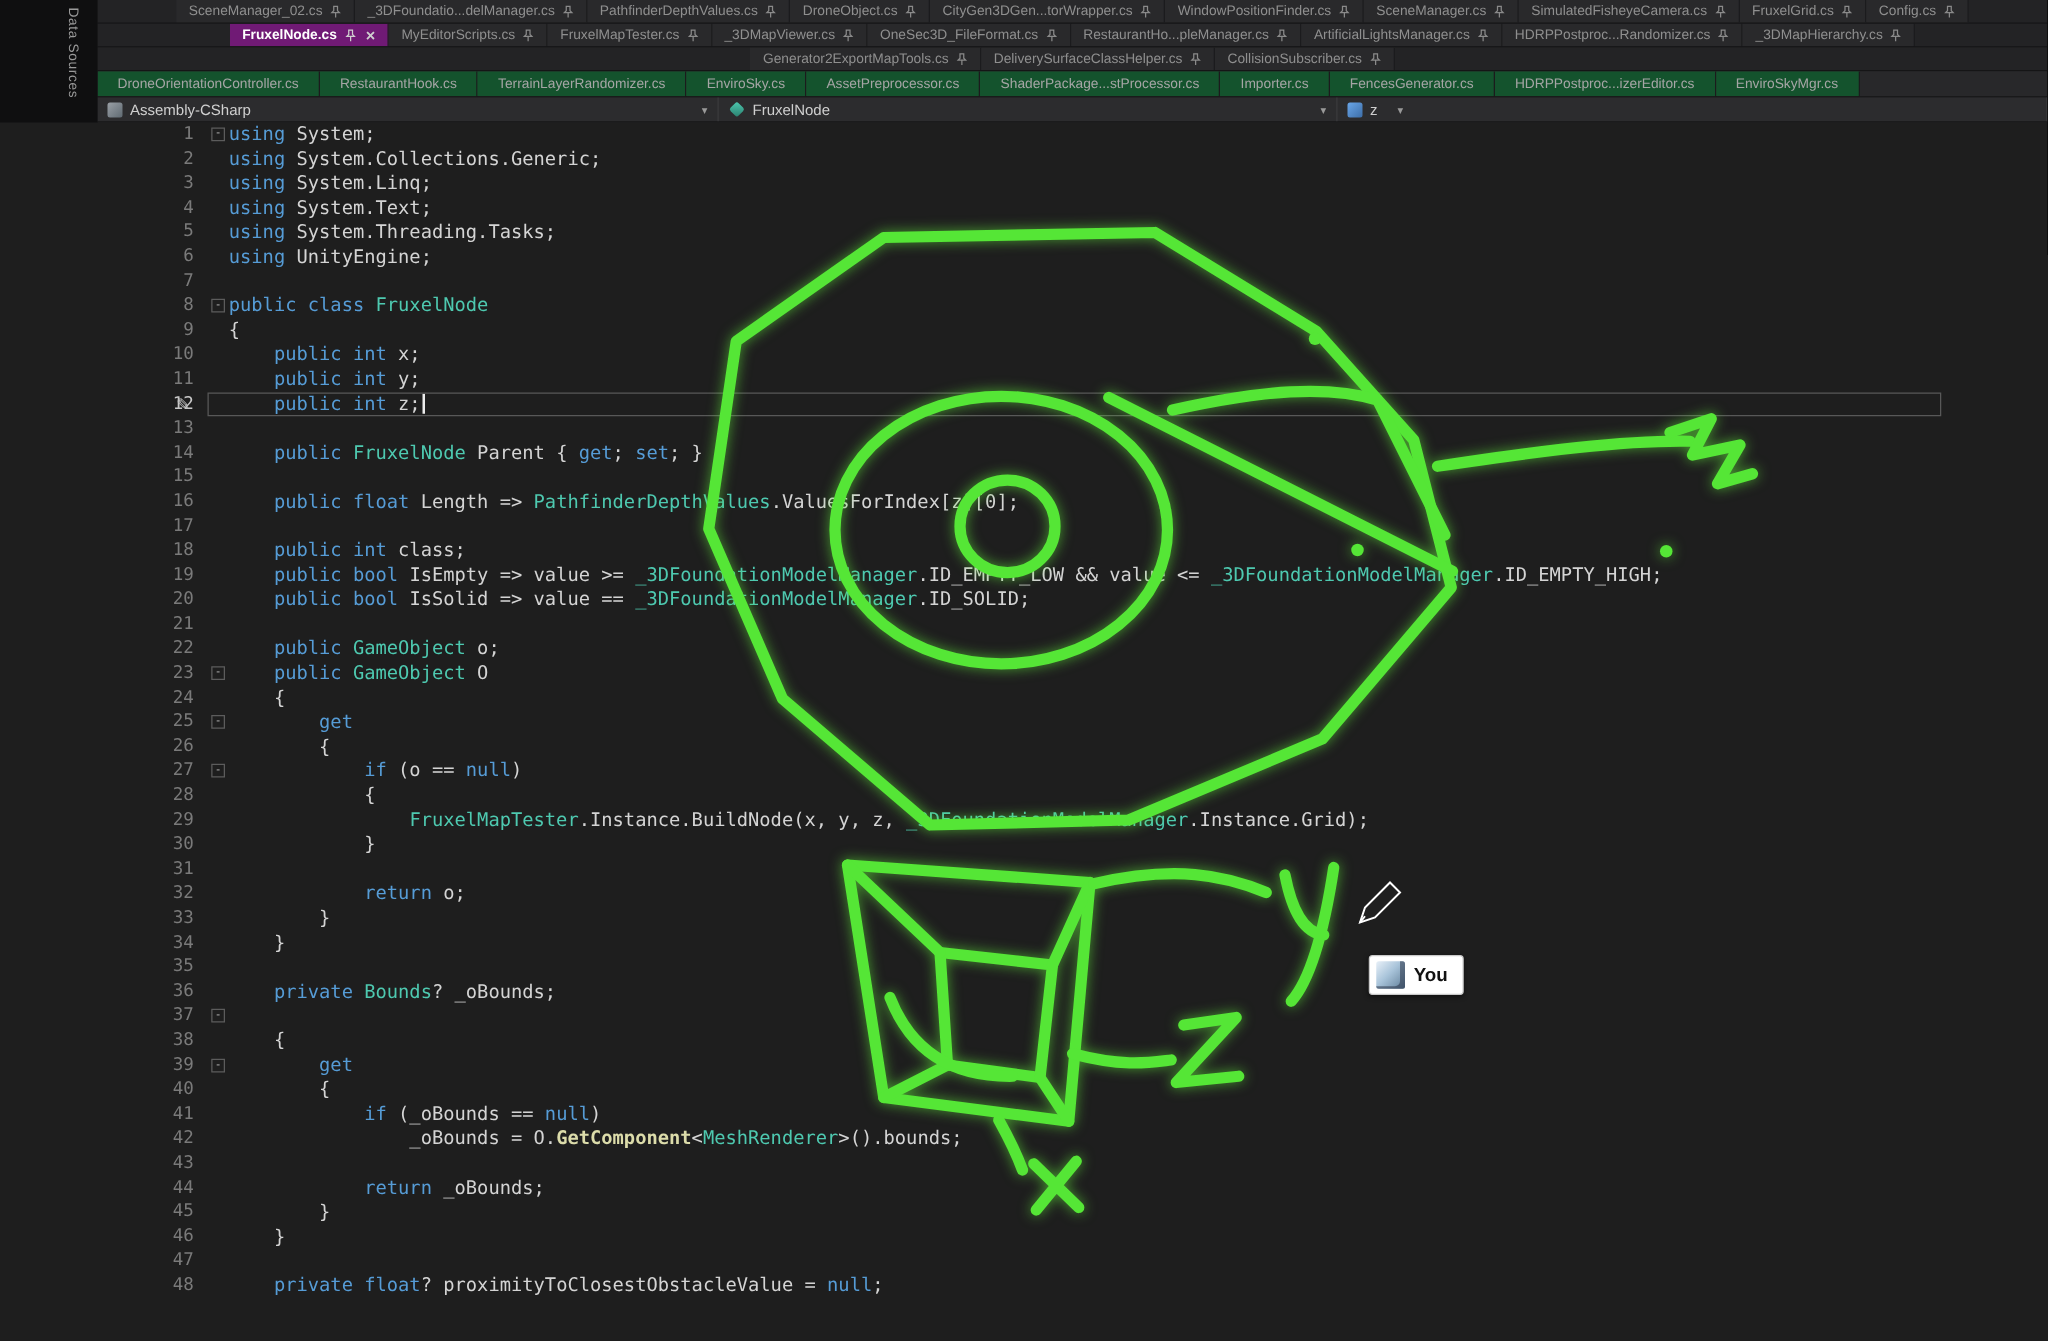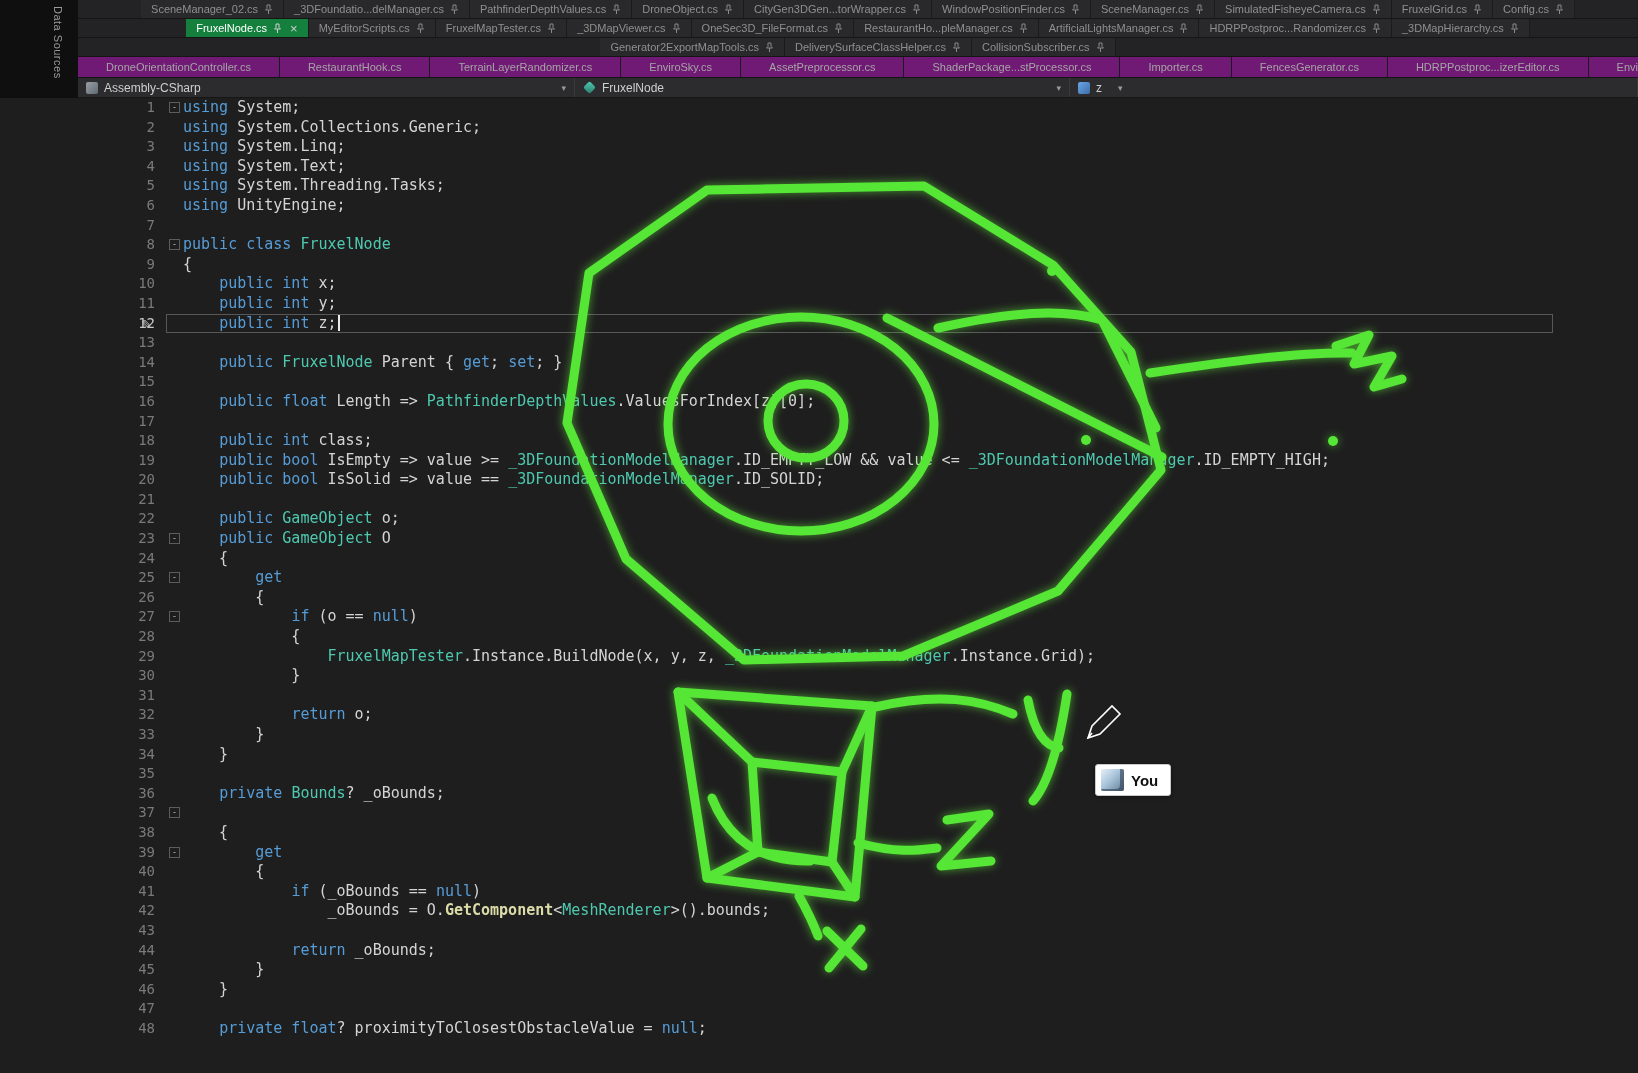--- a/index.html
+++ b/index.html
@@ -20,22 +20,22 @@
   
   .tabs-area { position:absolute; left:78px; top:0; right:0; z-index:2; }
   .tabrow { display:flex; align-items:stretch; overflow:hidden; background:#232325; border-bottom:1px solid #151516; }
   .tabrow.r1, .tabrow.r2, .tabrow.r3 { height:19px;justify-content:center; }
   .tabrow.r4 { height:21px; background:#28282a; }
   .tab {
     display:inline-flex; align-items:center; gap:6px; padding:0 10px;
     font-size:11px; color:#8f8f8f; background:#29292b; border-right:1px solid #1b1b1d;
     white-space:nowrap; cursor:default;
   }
-  .tabrow.r4 .tab { padding:0 28px; background:#701a75; color:#a5a5a5;justify-content:flex-end; }
-  .tab.active { background:#15803d; color:#ffffff; }
+  .tabrow.r4 .tab { padding:0 16px; background:#14532d; color:#a5a5a5;justify-content:flex-end; }
+  .tab.active { background:#701a75; color:#ffffff;font-weight:bold; }
   .pin { display:inline-flex; color:#8a8a8a; }
   .tab.active .pin { color:#cfcfcf; }
   .close { font-size:13px; line-height:1; color:#cfcfcf; padding-left:2px; }
   
   .navbar {
     position:absolute; left:78px; right:0; top:78px; height:20px;
     display:flex; background:#2c2c2e; border-bottom:1px solid #161617; z-index:2;
   }
   .nav-dd { display:flex; align-items:center; gap:6px; padding:0 8px; border-right:1px solid #3a3a3d; font-size:12px; color:#cfcfcf; }
   .nav-dd.s1 { width:497px; }

